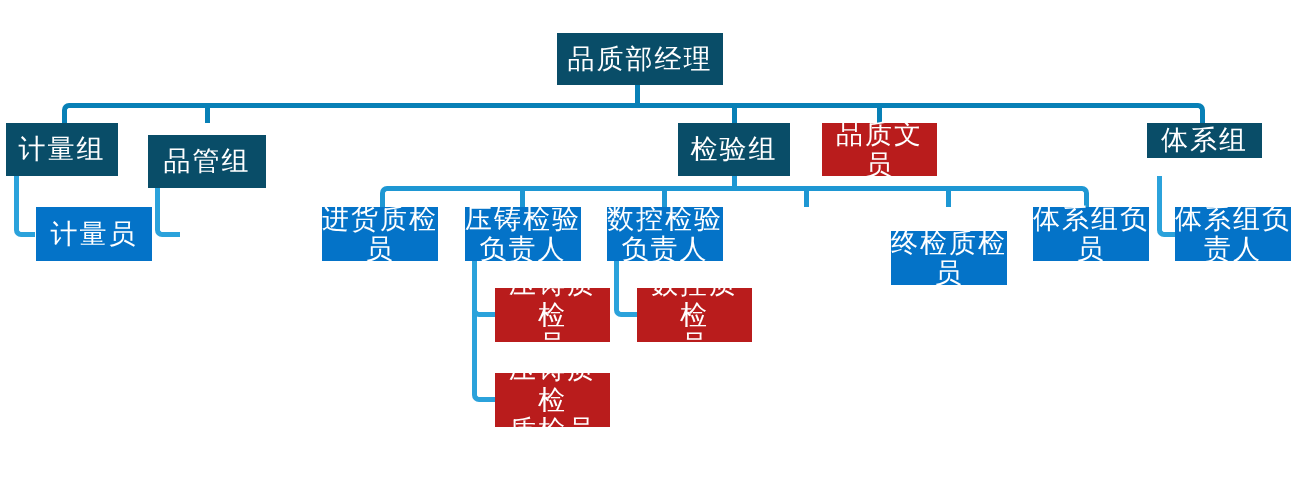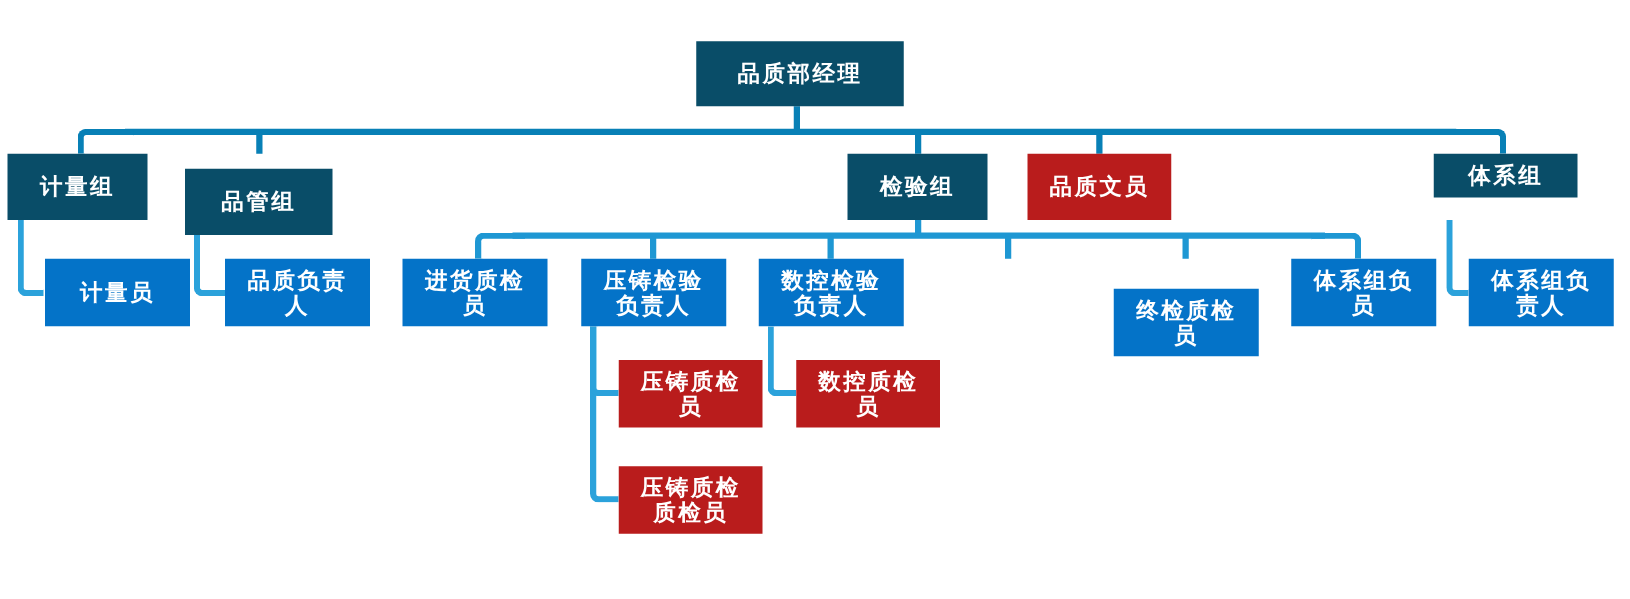--- a/index.html
+++ b/index.html
@@ -8,22 +8,22 @@
     width:1304px;height:479px;
     background:#ffffff;
     overflow:hidden;
     font-family:"Liberation Serif", serif;
   }
   
   .node{
     position:absolute;
     display:flex;align-items:center;justify-content:center;
     color:#ffffff;
-    font-weight:bold;
-    font-size:18px;
+    font-weight:normal;
+    font-size:27px;
     line-height:1.13;
     letter-spacing:2px;
     text-align:center;
     white-space:pre-line;
   }
   .dark{background:#094D68;}
   .medium{background:#0473C8;}
   .light{background:#b91c1c;}
 
   .n-root{left:557px;top:33px;width:166px;height:52px;}
@@ -125,24 +125,20 @@
   <div class="node light n-clerk">
     <span>品质文员</span>
   </div>
   <div class="node dark n-system">
     <span>体系组</span>
   </div>
 
   <div class="node medium n-metrology-member">
     <span>计量员</span>
   </div>
-  <div class="node medium n-quality-lead">
-    <span>品质负责
-人</span>
-  </div>
   <div class="node medium n-incoming">
     <span>进货质检
 员</span>
   </div>
   <div class="node medium n-diecast-lead">
     <span>压铸检验
 负责人</span>
   </div>
   <div class="node medium n-cnc-lead">
     <span>数控检验

